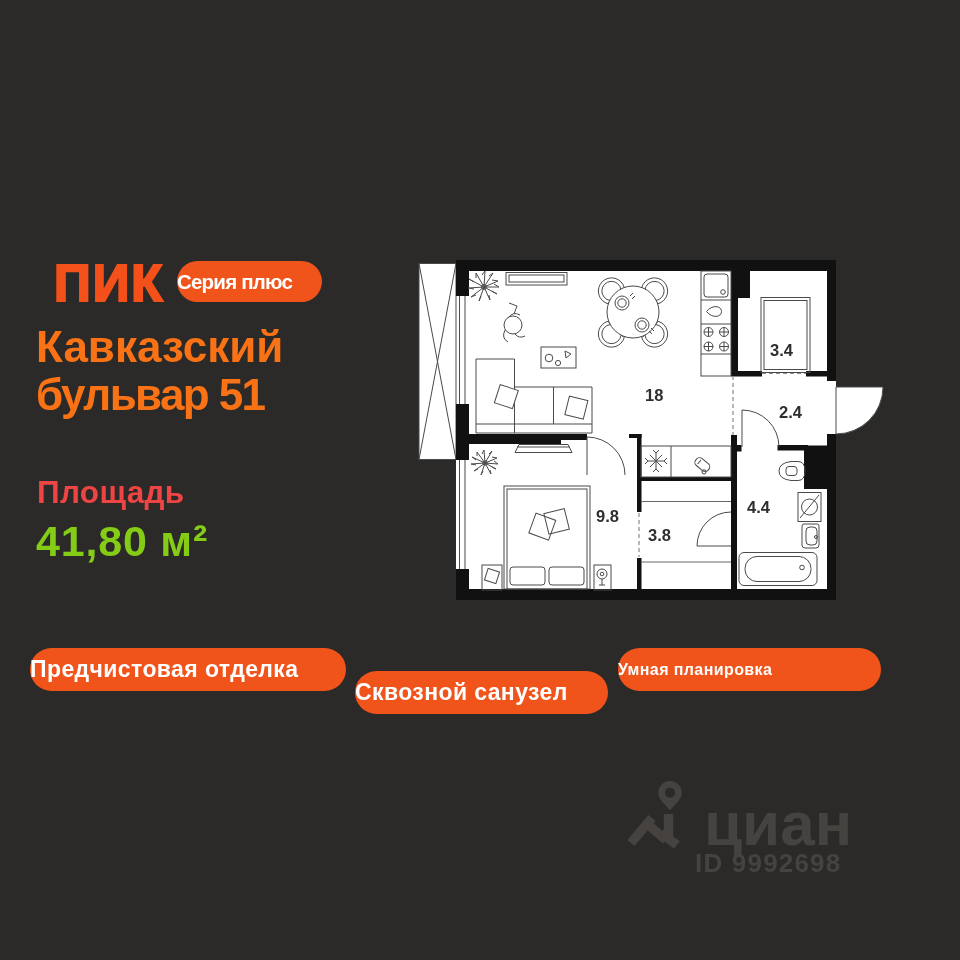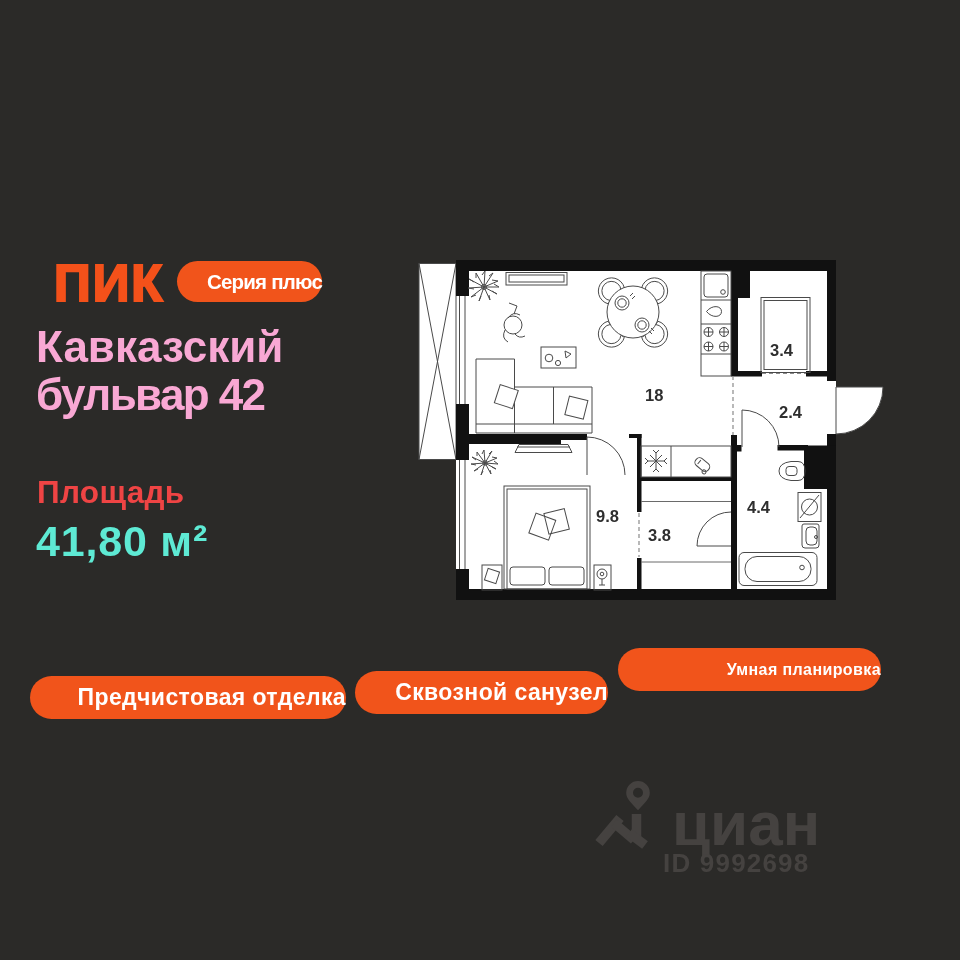--- a/index.html
+++ b/index.html
@@ -1,41 +1,41 @@
 <!DOCTYPE html>
 <html><head>
 <meta charset="utf-8">
 <style>
   html,body{margin:0;padding:0;}
   body{width:960px;height:960px;background:#2B2A28;position:relative;overflow:hidden;
        font-family:"Liberation Sans", sans-serif;}
   .abs{position:absolute;}
   .pill{background:#F1541B;border-radius:21.5px;color:#fff;font-weight:bold;
-        text-align:right;letter-spacing:0.4px;}
+        text-align:left;letter-spacing:0.4px;}
 </style>
 </head>
 <body>
 
 <div class="abs" style="left:34px;top:254px;font-size:51px;font-weight:bold;color:#F4511A;-webkit-text-stroke:2.2px #F4511A;letter-spacing:2px;margin-left:20px;">ПИК</div>
 
 <div class="abs pill" style="left:177px;top:261px;width:145px;height:41px;line-height:41px;font-size:20.5px;letter-spacing:-0.8px;">Серия плюс</div>
 
-<div class="abs" style="left:36px;top:323px;font-size:44px;font-weight:bold;color:#f9a8d4;line-height:47.5px;">Кавказский<br><span style="letter-spacing:-1.6px;">бульвар 42</span></div>
+<div class="abs" style="left:36px;top:323px;font-size:44px;font-weight:bold;color:#f97316;line-height:47.5px;">Кавказский<br><span style="letter-spacing:-1.6px;">бульвар 51</span></div>
 
 <div class="abs" style="left:37px;top:474px;font-size:31.5px;font-weight:bold;color:#ef4444;letter-spacing:0.3px;">Площадь</div>
 
-<div class="abs" style="left:36px;top:517px;font-size:43px;font-weight:bold;color:#5eead4;letter-spacing:0.8px;">41,80 м²</div>
-
-<div class="abs pill" style="left:30px;top:676px;width:316px;height:43px;line-height:43px;font-size:23px;">Предчистовая отделка</div>
+<div class="abs" style="left:36px;top:517px;font-size:43px;font-weight:bold;color:#84cc16;letter-spacing:0.8px;">41,80 м²</div>
+
+<div class="abs pill" style="left:30px;top:648px;width:316px;height:43px;line-height:43px;font-size:23px;">Предчистовая отделка</div>
 
 <div class="abs pill" style="left:355px;top:648px;width:253px;height:43px;line-height:43px;font-size:23px;margin-top:23px;">Сквозной санузел</div>
 
 <div class="abs pill" style="left:618px;top:648px;width:263px;height:43px;line-height:43px;font-size:16px;">Умная планировка</div>
 
-<div class="abs" style="left:568px;top:770px;width:280px;height:120px;">
+<div class="abs" style="left:600px;top:770px;width:280px;height:120px;">
   <svg width="280" height="120" viewBox="600 770 280 120">
 
     <g fill="#454240" stroke="none">
       <path d="M670 781 a 11.8 11.8 0 0 1 11.8 11.8 c 0 6 -4.5 9.5 -11.8 17.5 c -7.3 -8 -11.8 -11.5 -11.8 -17.5 a 11.8 11.8 0 0 1 11.8 -11.8 Z M670 787.8 a 5 5 0 0 0 0 10 a 5 5 0 0 0 0 -10 Z" fill-rule="evenodd"></path>
       <g stroke="#454240" stroke-width="9.5" fill="none">
         <path d="M631 843 L652 818"></path>
         <path d="M646 823 L666 840"></path>
         <path d="M668.5 814 L668.5 839"></path>
         <path d="M661 833 L677 845"></path>
       </g>

